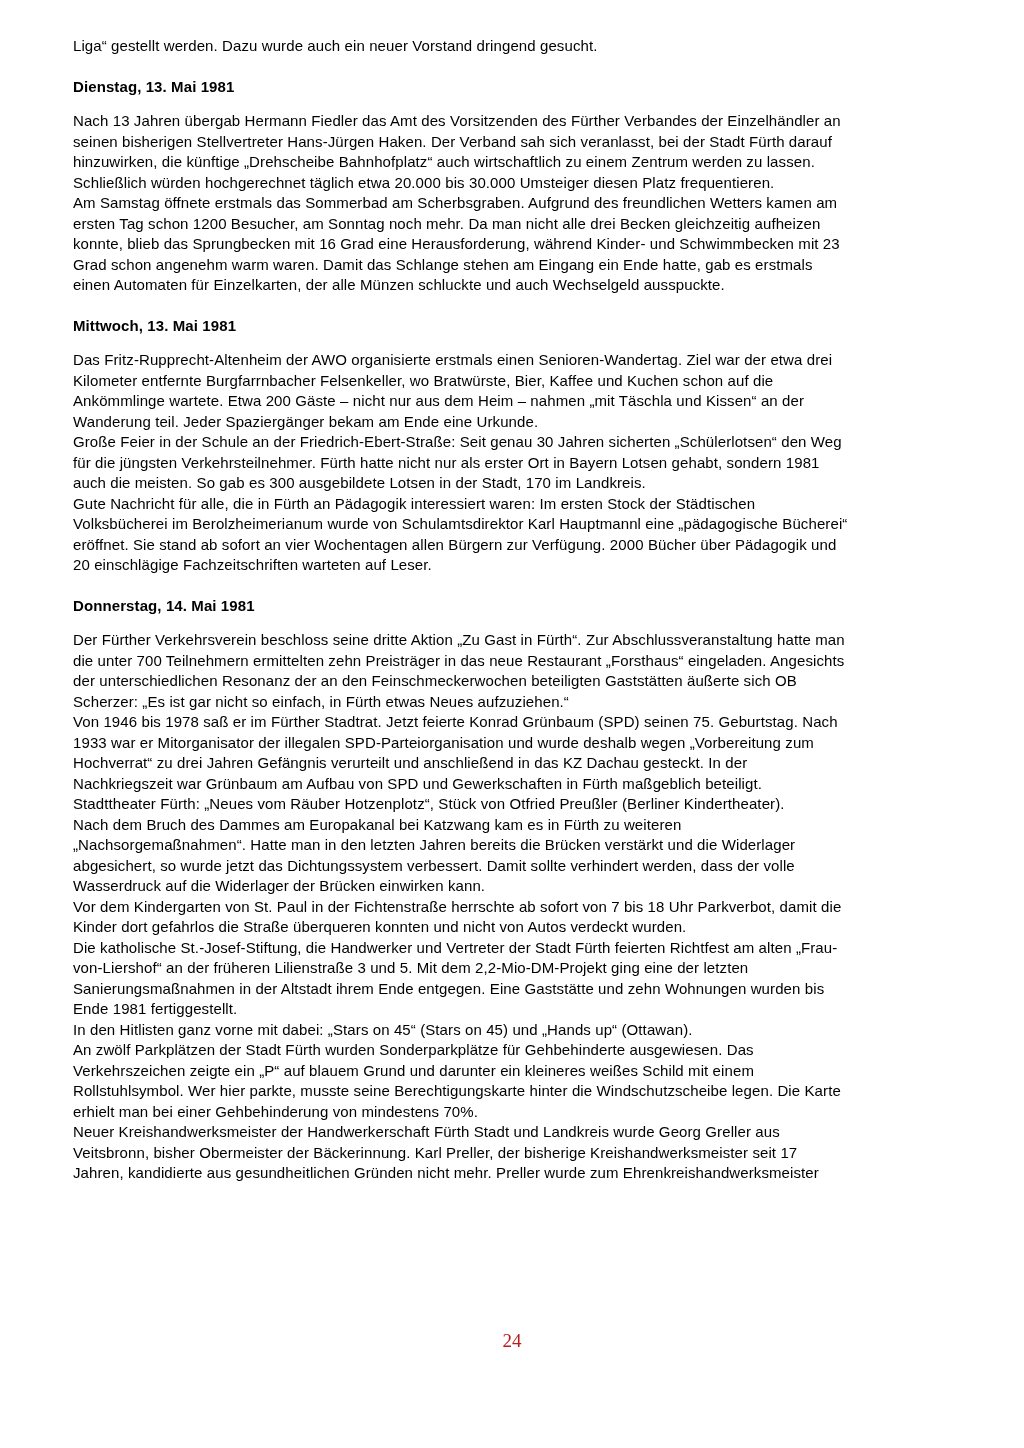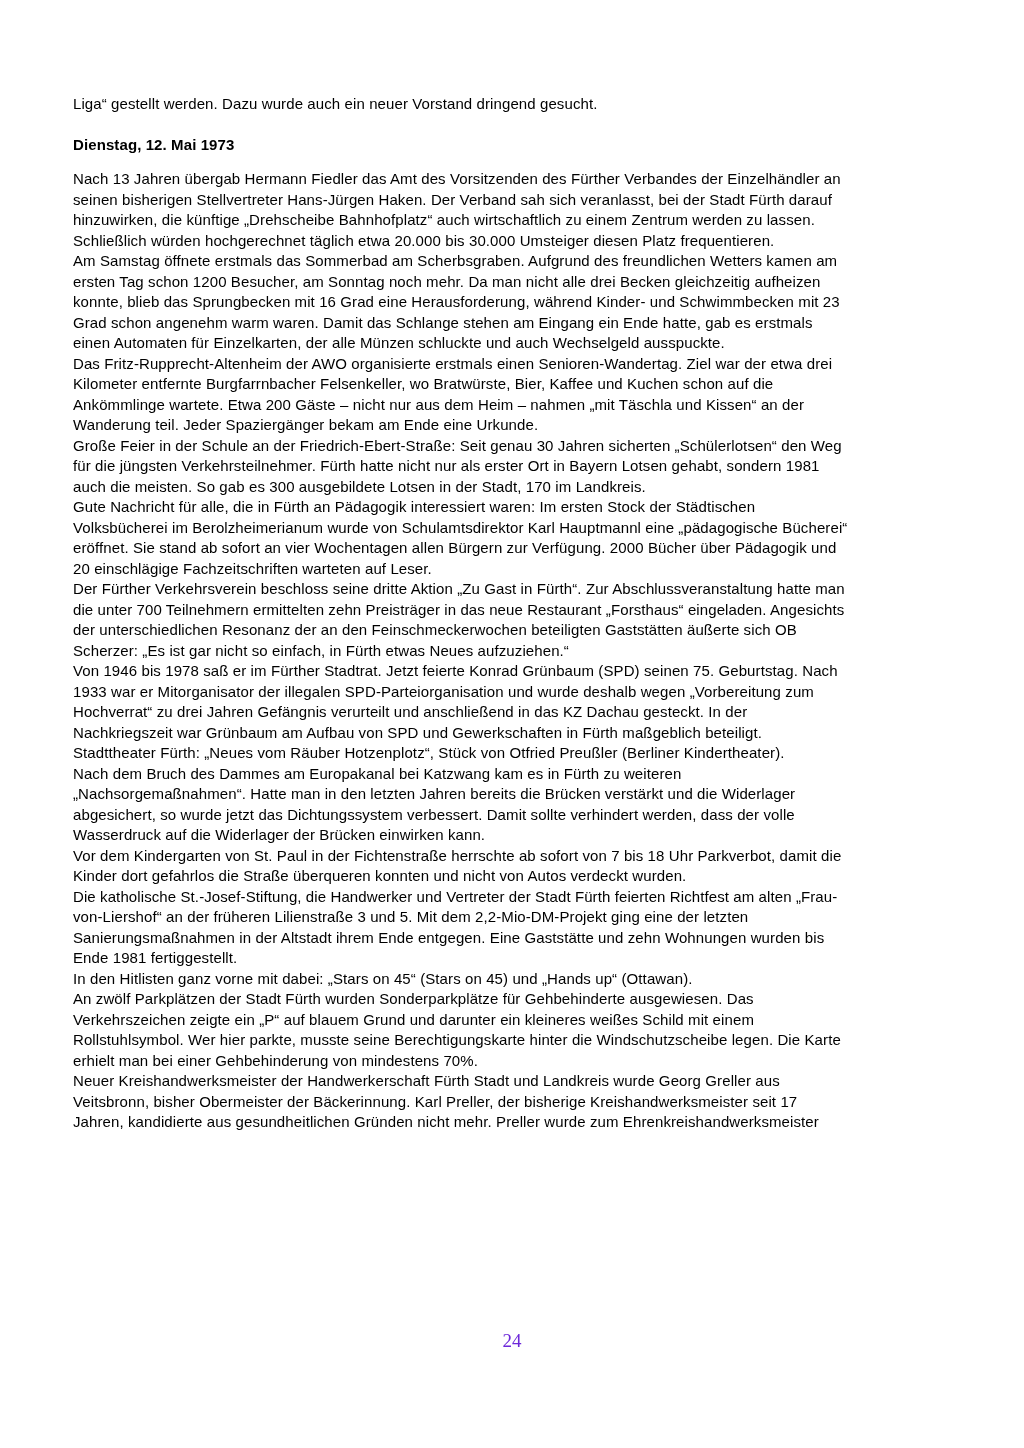--- a/index.html
+++ b/index.html
@@ -8,21 +8,21 @@
     background: #ffffff;
   }
   .page {
     position: relative;
     width: 1024px;
     height: 1448px;
     background: #ffffff;
     color: #000000;
     font-family: "Liberation Sans", sans-serif;
     box-sizing: border-box;
-    padding: 94px 70px 0 73px;
+    padding: 36px 70px 0 73px;
     overflow: hidden;
   }
   .body-text {
     font-size: 15px;
     line-height: 20.5px;
     margin: 0;
     white-space: pre;
     letter-spacing: 0.1px;
   }
   .entry-heading {
@@ -35,58 +35,60 @@
   .page-footer {
     position: absolute;
     left: 0;
     right: 0;
     top: 1330px;
     text-align: center;
   }
   .page-number {
     font-family: "Liberation Serif", serif;
     font-size: 19px;
-    color: #6d28d9;
+    color: #b91c1c;
   }
 </style>
 </head>
 <body>
 
 <div class="page">
 
   <p class="body-text">Liga“ gestellt werden. Dazu wurde auch ein neuer Vorstand dringend gesucht.</p>
 
   <section>
-    <h2 class="entry-heading">Dienstag, 12. Mai 1973</h2>
+    <h2 class="entry-heading">Dienstag, 13. Mai 1981</h2>
     <p class="body-text">Nach 13 Jahren übergab Hermann Fiedler das Amt des Vorsitzenden des Fürther Verbandes der Einzelhändler an
 seinen bisherigen Stellvertreter Hans-Jürgen Haken. Der Verband sah sich veranlasst, bei der Stadt Fürth darauf
 hinzuwirken, die künftige „Drehscheibe Bahnhofplatz“ auch wirtschaftlich zu einem Zentrum werden zu lassen.
 Schließlich würden hochgerechnet täglich etwa 20.000 bis 30.000 Umsteiger diesen Platz frequentieren.
 Am Samstag öffnete erstmals das Sommerbad am Scherbsgraben. Aufgrund des freundlichen Wetters kamen am
 ersten Tag schon 1200 Besucher, am Sonntag noch mehr. Da man nicht alle drei Becken gleichzeitig aufheizen
 konnte, blieb das Sprungbecken mit 16 Grad eine Herausforderung, während Kinder- und Schwimmbecken mit 23
 Grad schon angenehm warm waren. Damit das Schlange stehen am Eingang ein Ende hatte, gab es erstmals
 einen Automaten für Einzelkarten, der alle Münzen schluckte und auch Wechselgeld ausspuckte.</p>
   </section>
 
   <section>
+    <h2 class="entry-heading">Mittwoch, 13. Mai 1981</h2>
     <p class="body-text">Das Fritz-Rupprecht-Altenheim der AWO organisierte erstmals einen Senioren-Wandertag. Ziel war der etwa drei
 Kilometer entfernte Burgfarrnbacher Felsenkeller, wo Bratwürste, Bier, Kaffee und Kuchen schon auf die
 Ankömmlinge wartete. Etwa 200 Gäste – nicht nur aus dem Heim – nahmen „mit Täschla und Kissen“ an der
 Wanderung teil. Jeder Spaziergänger bekam am Ende eine Urkunde.
 Große Feier in der Schule an der Friedrich-Ebert-Straße: Seit genau 30 Jahren sicherten „Schülerlotsen“ den Weg
 für die jüngsten Verkehrsteilnehmer. Fürth hatte nicht nur als erster Ort in Bayern Lotsen gehabt, sondern 1981
 auch die meisten. So gab es 300 ausgebildete Lotsen in der Stadt, 170 im Landkreis.
 Gute Nachricht für alle, die in Fürth an Pädagogik interessiert waren: Im ersten Stock der Städtischen
 Volksbücherei im Berolzheimerianum wurde von Schulamtsdirektor Karl Hauptmannl eine „pädagogische Bücherei“
 eröffnet. Sie stand ab sofort an vier Wochentagen allen Bürgern zur Verfügung. 2000 Bücher über Pädagogik und
 20 einschlägige Fachzeitschriften warteten auf Leser.</p>
   </section>
 
   <section>
+    <h2 class="entry-heading">Donnerstag, 14. Mai 1981</h2>
     <p class="body-text">Der Fürther Verkehrsverein beschloss seine dritte Aktion „Zu Gast in Fürth“. Zur Abschlussveranstaltung hatte man
 die unter 700 Teilnehmern ermittelten zehn Preisträger in das neue Restaurant „Forsthaus“ eingeladen. Angesichts
 der unterschiedlichen Resonanz der an den Feinschmeckerwochen beteiligten Gaststätten äußerte sich OB
 Scherzer: „Es ist gar nicht so einfach, in Fürth etwas Neues aufzuziehen.“
 Von 1946 bis 1978 saß er im Fürther Stadtrat. Jetzt feierte Konrad Grünbaum (SPD) seinen 75. Geburtstag. Nach
 1933 war er Mitorganisator der illegalen SPD-Parteiorganisation und wurde deshalb wegen „Vorbereitung zum
 Hochverrat“ zu drei Jahren Gefängnis verurteilt und anschließend in das KZ Dachau gesteckt. In der
 Nachkriegszeit war Grünbaum am Aufbau von SPD und Gewerkschaften in Fürth maßgeblich beteiligt.
 Stadttheater Fürth: „Neues vom Räuber Hotzenplotz“, Stück von Otfried Preußler (Berliner Kindertheater).</p>
   </section>

